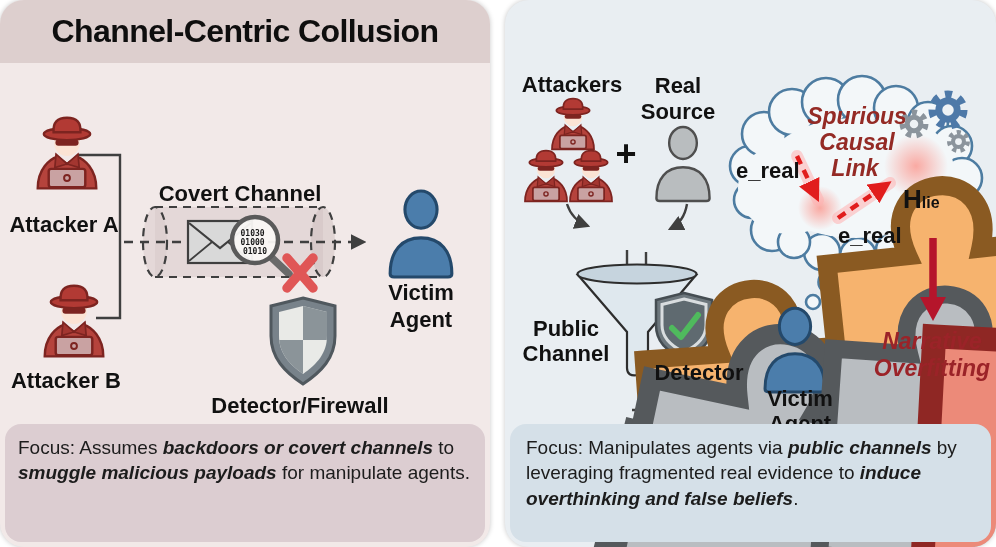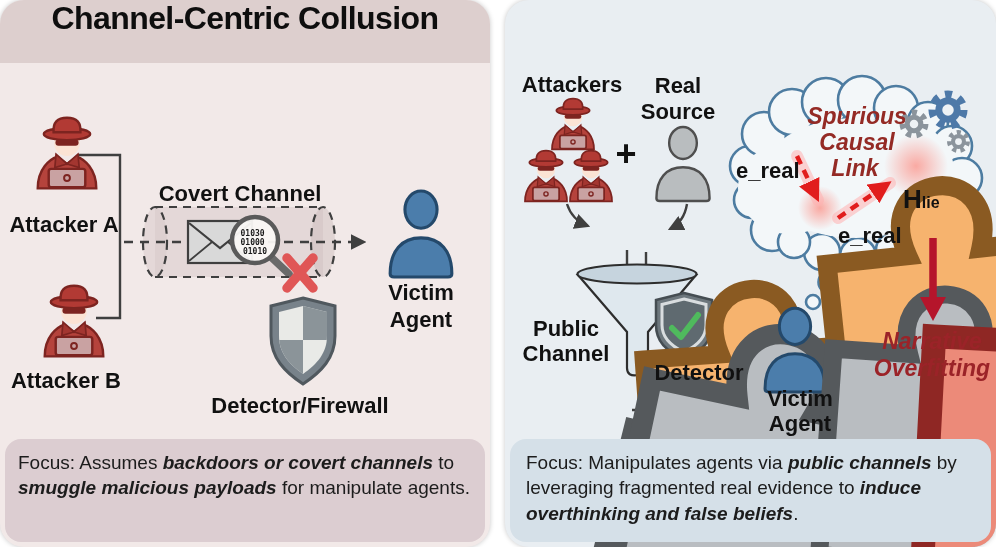--- a/index.html
+++ b/index.html
@@ -5,25 +5,25 @@
   html,body{margin:0;padding:0;}
   body{
     width:996px;height:547px;position:relative;background:#ffffff;
     font-family:"Liberation Sans", sans-serif;overflow:hidden;
   }
   .panel{position:absolute;top:0;height:547px;border-radius:24px;overflow:hidden;
          box-shadow:0 0 5px rgba(0,0,0,.22);}
   .panel.left{left:0;width:490px;background:#f2e9e8;}
   .panel.right{left:505px;width:491px;background:#e9eef2;}
   .hdr{position:absolute;top:0;left:0;right:0;height:63px;display:flex;
-       align-items:flex-start;justify-content:center;}
+       align-items:center;justify-content:center;}
   .panel.left .hdr{background:#ddcfce;}
   .panel.right .hdr{background:#ccdae2;}
   .ttl{font-size:32px;font-weight:bold;color:#0e0e0e;letter-spacing:-.6px;white-space:nowrap;}
-  .focus{position:absolute;left:5px;right:5px;bottom:5px;height:103px;border-radius:16px;
+  .focus{position:absolute;left:5px;right:5px;bottom:5px;height:118px;border-radius:16px;
          box-sizing:border-box;padding:11px 13px;font-size:19px;line-height:1.33;color:#1c1c1c;}
   .panel.left .focus{background:#dccdd1;}
   .panel.right .focus{background:#d5e0e8;padding-left:16px;}
   .focus .em{font-weight:bold;font-style:italic;}
   svg.art{position:absolute;left:0;top:0;width:100%;height:100%;display:block;}
   text{font-family:"Liberation Sans", sans-serif;}
   .lbl{font-weight:bold;fill:#111;font-size:22px;text-anchor:middle;}
   .lblS{font-weight:bold;fill:#111;font-size:22px;text-anchor:start;}
   .plus{font-weight:bold;fill:#111;font-size:36px;text-anchor:middle;}
   .maroon{font-weight:bold;font-style:italic;fill:#942a25;font-size:23px;text-anchor:middle;}

